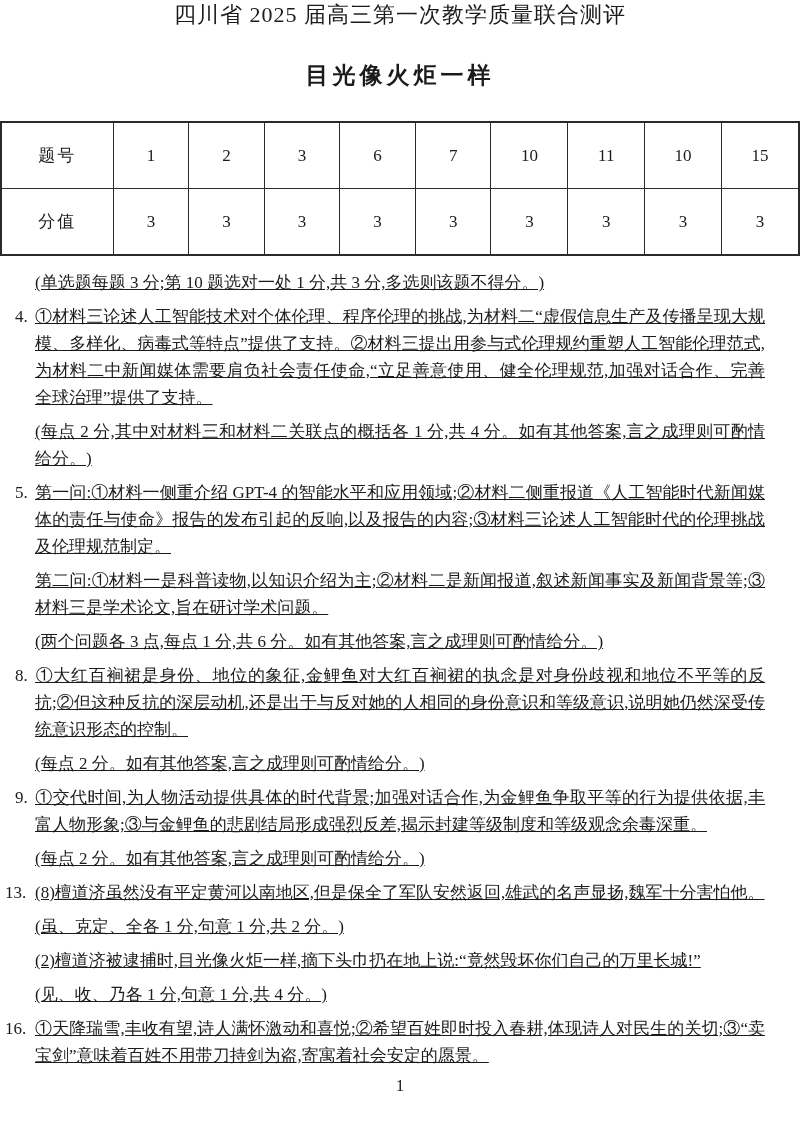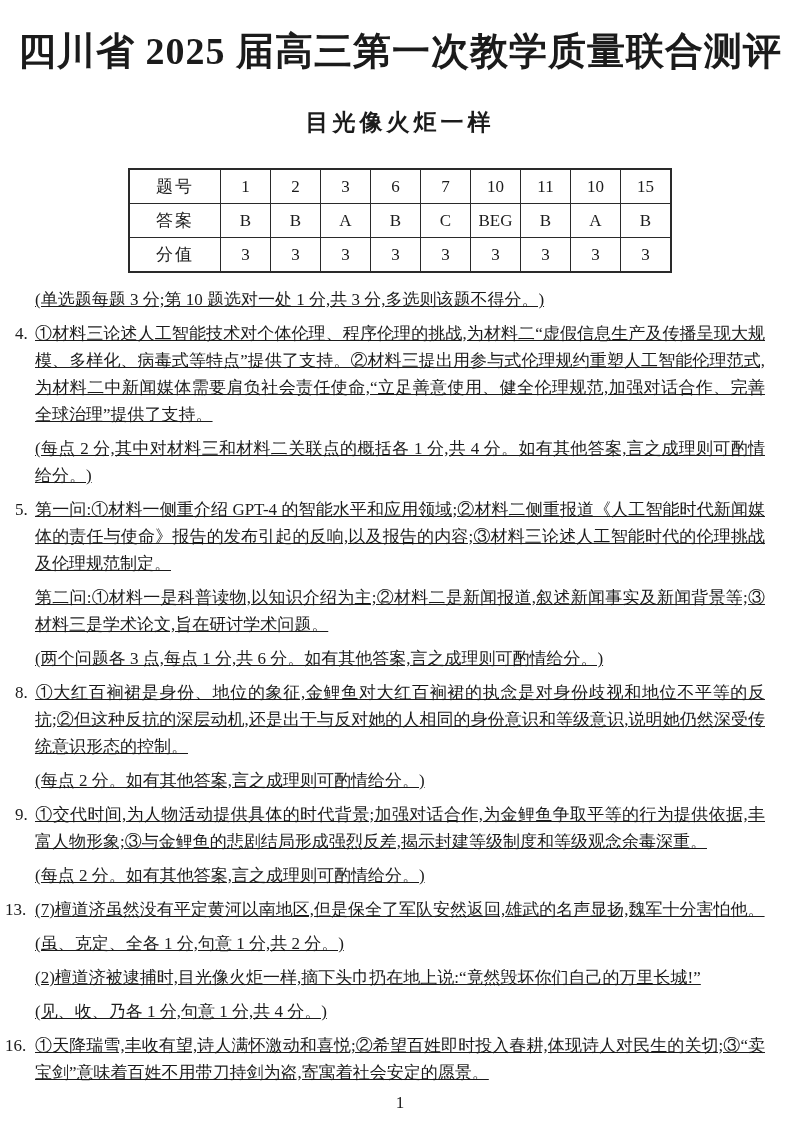--- a/index.html
+++ b/index.html
@@ -8,44 +8,43 @@
   }
   body {
     width: 800px;
     height: 1132px;
     background: #ffffff;
     color: #1b1b1b;
     font-family: "Liberation Serif", "DejaVu Serif", serif;
     overflow: hidden;
   }
   .page-title {
-    margin-top: 26px;
     text-align: center;
-    font-size: 38px;
-    font-weight: bold;
+    font-size: 22px;
+    font-weight: normal;
     letter-spacing: 1px;
   }
   .page-subtitle {
     margin-top: 30px;
     text-align: center;
     font-size: 23px;
     font-weight: bold;
     letter-spacing: 4px;
   }
   table.answer-table {
     border-collapse: collapse;
     table-layout: fixed;
     margin: 30px auto 0 auto;
     border: 2px solid #2a2a2a;
   }
   table.answer-table td {
     border: 1.5px solid #2a2a2a;
     height: 33px;
     width: 49px;
-    padding: 0;
+    padding: 16px;
     text-align: center;
     vertical-align: middle;
     font-size: 17px;
   }
   table.answer-table td.lbl {
     width: 90px;
     letter-spacing: 2px;
   }
   .doc {
     margin: 13px 28px 0 28px;
@@ -86,32 +85,20 @@
       <td>2</td>
       <td>3</td>
       <td>6</td>
       <td>7</td>
       <td>10</td>
       <td>11</td>
       <td>10</td>
       <td>15</td>
     </tr>
     <tr>
-      <td class="lbl">答案</td>
-      <td>B</td>
-      <td>B</td>
-      <td>A</td>
-      <td>B</td>
-      <td>C</td>
-      <td>BEG</td>
-      <td>B</td>
-      <td>A</td>
-      <td>B</td>
-    </tr>
-    <tr>
       <td class="lbl">分值</td>
       <td>3</td>
       <td>3</td>
       <td>3</td>
       <td>3</td>
       <td>3</td>
       <td>3</td>
       <td>3</td>
       <td>3</td>
       <td>3</td>
@@ -123,21 +110,21 @@
     <p>(单选题每题 3 分;第 10 题选对一处 1 分,共 3 分,多选则该题不得分。)</p>
     <p class="i1 h1"><span class="pfx">4.</span><span>①材料三论述人工智能技术对个体伦理、程序伦理的挑战,为材料二“虚假信息生产及传播呈现大规模、多样化、病毒式等特点”提供了支持。②材料三提出用参与式伦理规约重塑人工智能伦理范式,为材料二中新闻媒体需要肩负社会责任使命,“立足善意使用、健全伦理规范,加强对话合作、完善全球治理”提供了支持。</span></p>
     <p class="i1">(每点 2 分,其中对材料三和材料二关联点的概括各 1 分,共 4 分。如有其他答案,言之成理则可酌情给分。)</p>
     <p class="i1 h1"><span class="pfx">5.</span><span>第一问:①材料一侧重介绍 GPT-4 的智能水平和应用领域;②材料二侧重报道《人工智能时代新闻媒体的责任与使命》报告的发布引起的反响,以及报告的内容;③材料三论述人工智能时代的伦理挑战及伦理规范制定。</span></p>
     <p class="i1">第二问:①材料一是科普读物,以知识介绍为主;②材料二是新闻报道,叙述新闻事实及新闻背景等;③材料三是学术论文,旨在研讨学术问题。</p>
     <p class="i1">(两个问题各 3 点,每点 1 分,共 6 分。如有其他答案,言之成理则可酌情给分。)</p>
     <p class="i1 h1"><span class="pfx">8.</span><span>①大红百裥裙是身份、地位的象征,金鲤鱼对大红百裥裙的执念是对身份歧视和地位不平等的反抗;②但这种反抗的深层动机,还是出于与反对她的人相同的身份意识和等级意识,说明她仍然深受传统意识形态的控制。</span></p>
     <p class="i1">(每点 2 分。如有其他答案,言之成理则可酌情给分。)</p>
     <p class="i1 h1"><span class="pfx">9.</span><span>①交代时间,为人物活动提供具体的时代背景;加强对话合作,为金鲤鱼争取平等的行为提供依据,丰富人物形象;③与金鲤鱼的悲剧结局形成强烈反差,揭示封建等级制度和等级观念余毒深重。</span></p>
     <p class="i1">(每点 2 分。如有其他答案,言之成理则可酌情给分。)</p>
-    <p class="i2 h2"><span class="pfx">13.</span><span>(7)檀道济虽然没有平定黄河以南地区,但是保全了军队安然返回,雄武的名声显扬,魏军十分害怕他。</span></p>
+    <p class="i2 h2"><span class="pfx">13.</span><span>(8)檀道济虽然没有平定黄河以南地区,但是保全了军队安然返回,雄武的名声显扬,魏军十分害怕他。</span></p>
     <p class="i2">(虽、克定、全各 1 分,句意 1 分,共 2 分。)</p>
     <p class="i2">(2)檀道济被逮捕时,目光像火炬一样,摘下头巾扔在地上说:“竟然毁坏你们自己的万里长城!”</p>
     <p class="i2">(见、收、乃各 1 分,句意 1 分,共 4 分。)</p>
     <p class="i2 h2"><span class="pfx">16.</span><span>①天降瑞雪,丰收有望,诗人满怀激动和喜悦;②希望百姓即时投入春耕,体现诗人对民生的关切;③“卖宝剑”意味着百姓不用带刀持剑为盗,寄寓着社会安定的愿景。</span></p>
   </div>
 
   <div class="page-number">1</div>
 
 </div>
 

